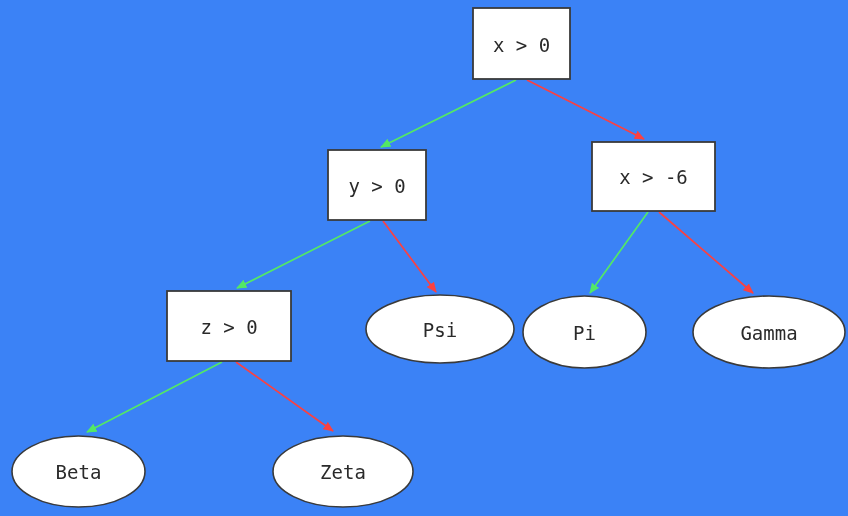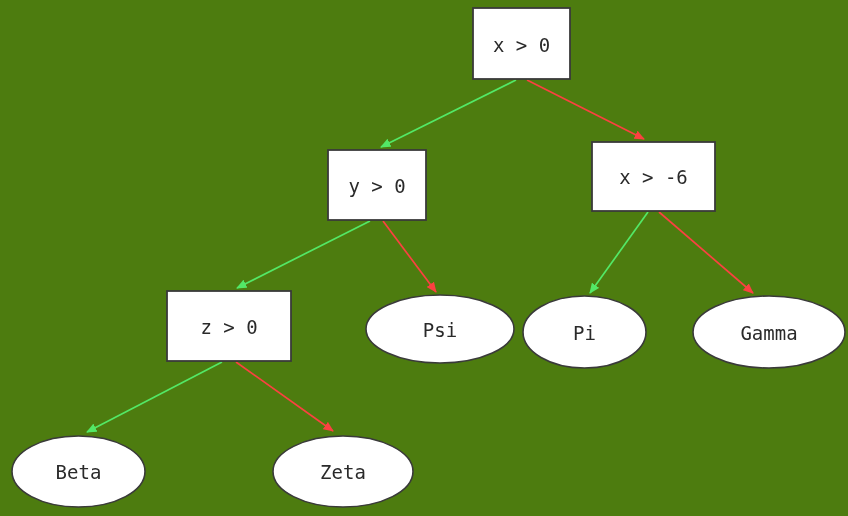--- a/index.html
+++ b/index.html
@@ -7,21 +7,21 @@
     padding: 0;
     background: #ffffff;
     width: 848px;
     height: 516px;
     overflow: hidden;
   }
   .canvas-wrap {
     position: relative;
     width: 848px;
     height: 516px;
-    background: #4d7c0f;
+    background: #3b82f6;
   }
   svg {
     display: block;
   }
   .node-box {
     fill: #ffffff;
     stroke: #3a3a3a;
     stroke-width: 1.8;
   }
   .node-ellipse {

